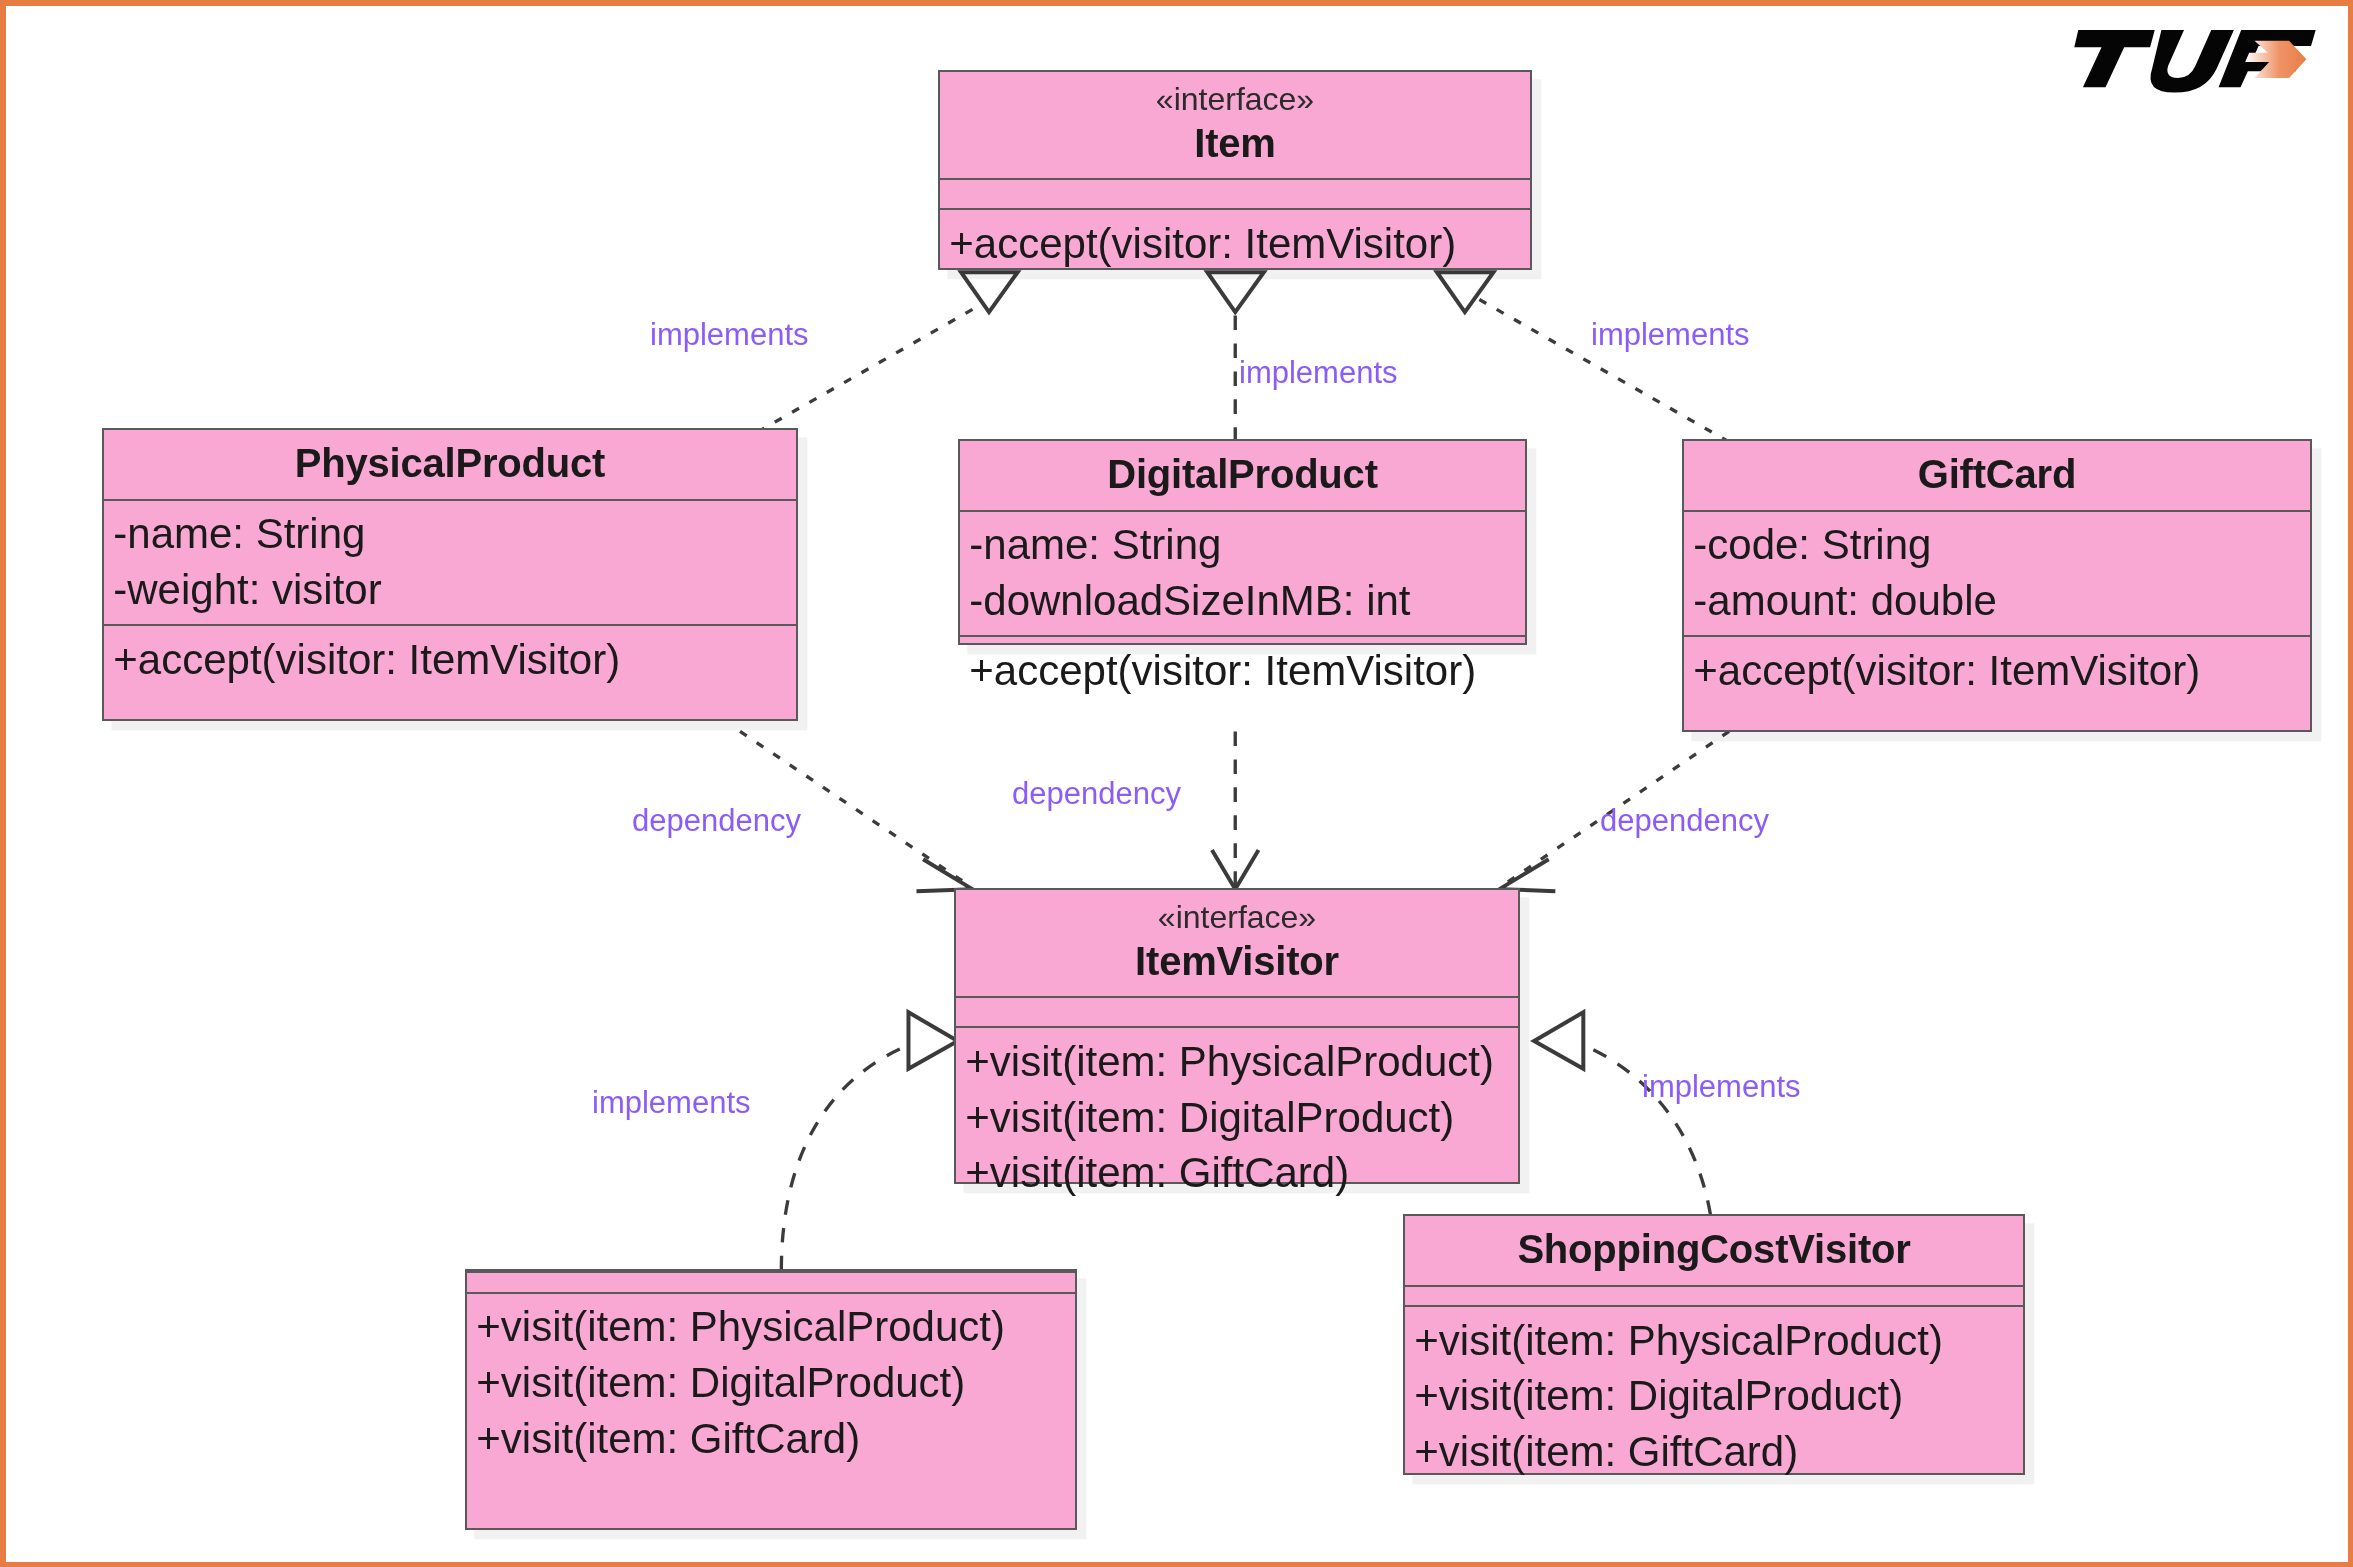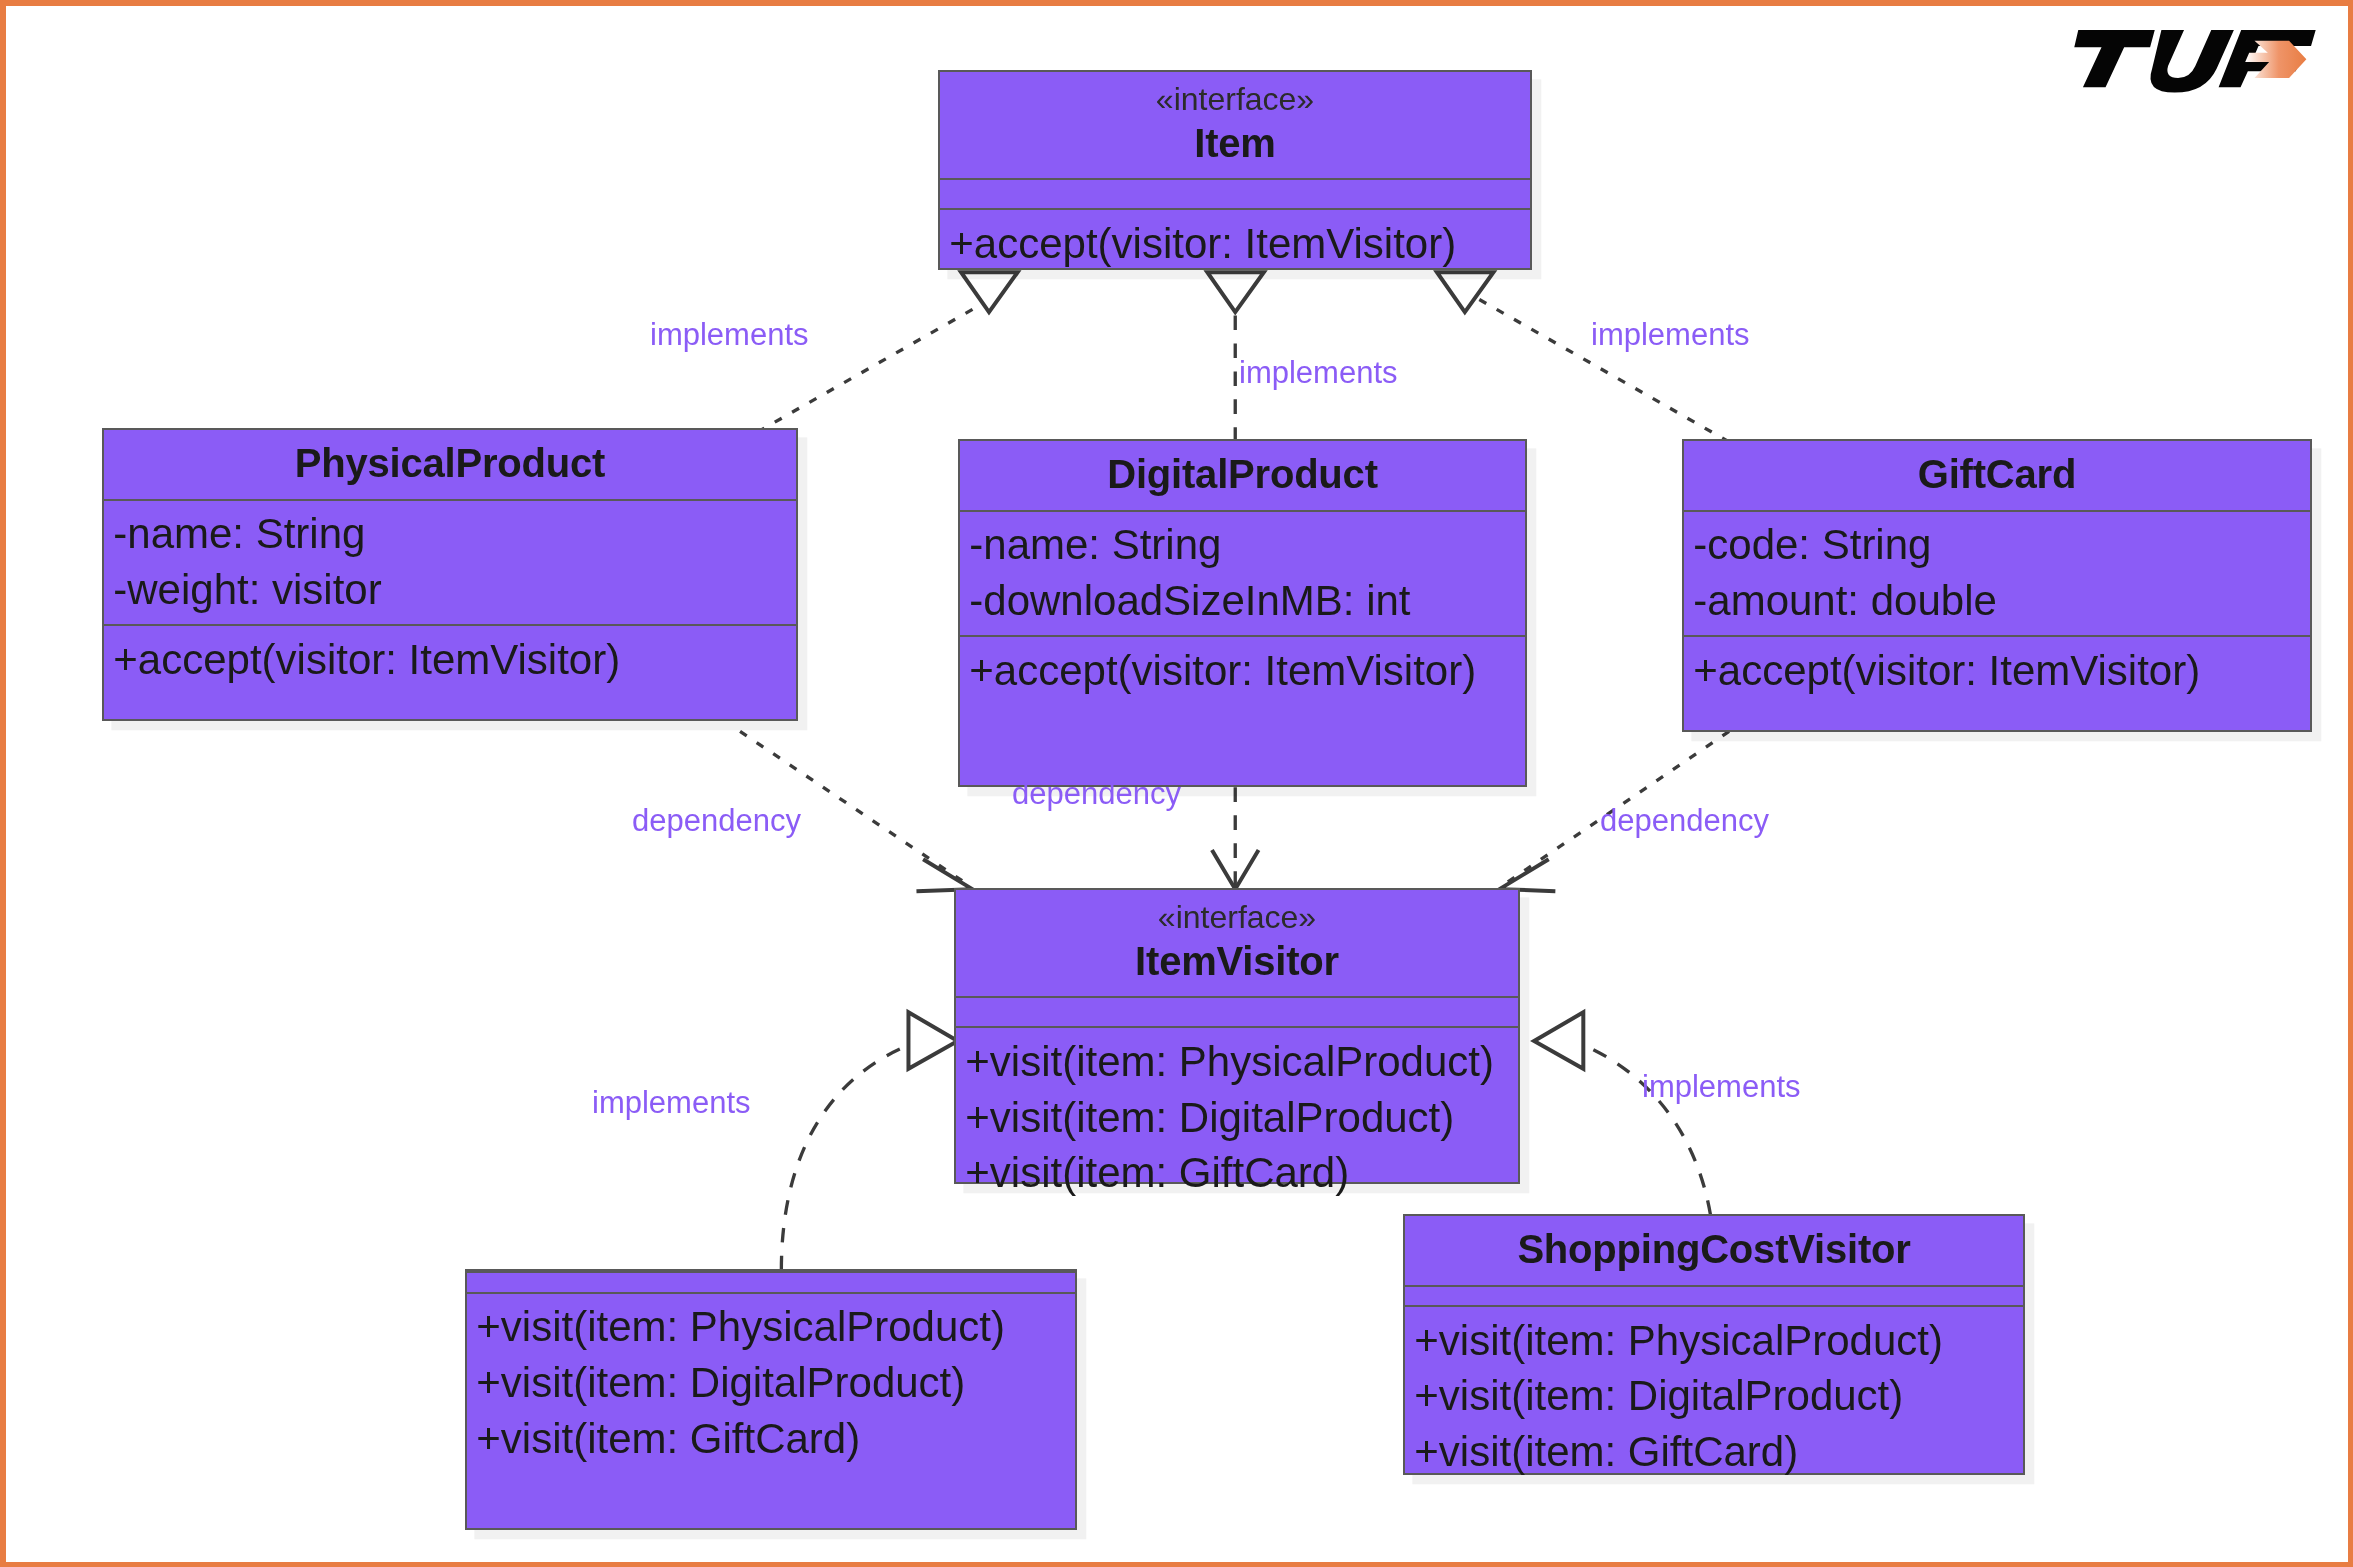--- a/index.html
+++ b/index.html
@@ -30,21 +30,21 @@
   #connectors {
     position: absolute;
     left: 0; top: 0;
     width: 2354px;
     height: 1568px;
     pointer-events: none;
   }
   
   .uml-box {
     position: absolute;
-    background: #8b5cf6;
+    background: #f9a8d4;
     border: 2.7px solid #595959;
     box-sizing: border-box;
     box-shadow: 9.3px 9.3px 0 0 rgba(0,0,0,0.055);
     z-index: 5;
   }
   .uml-header {
     text-align: center;
     padding: 9.3px 6.7px 10.6px 6.7px;
     box-sizing: border-box;
   }
@@ -189,21 +189,21 @@
     <div class="uml-compartment">
       <span class="uml-row">-name: String</span>
       <span class="uml-row">-weight: visitor</span>
     </div>
     <div class="uml-sep"></div>
     <div class="uml-compartment">
       <span class="uml-row">+accept(visitor: ItemVisitor)</span>
     </div>
   </div>
 
-  <div class="uml-box" style="left:952px; top:433px; width:569px; height:348px;">
+  <div class="uml-box" style="left:952px; top:433px; width:569px; height:206px;">
     <div class="uml-header">
       <span class="uml-title">DigitalProduct</span>
     </div>
     <div class="uml-sep"></div>
     <div class="uml-compartment">
       <span class="uml-row">-name: String</span>
       <span class="uml-row">-downloadSizeInMB: int</span>
     </div>
     <div class="uml-sep"></div>
     <div class="uml-compartment">

